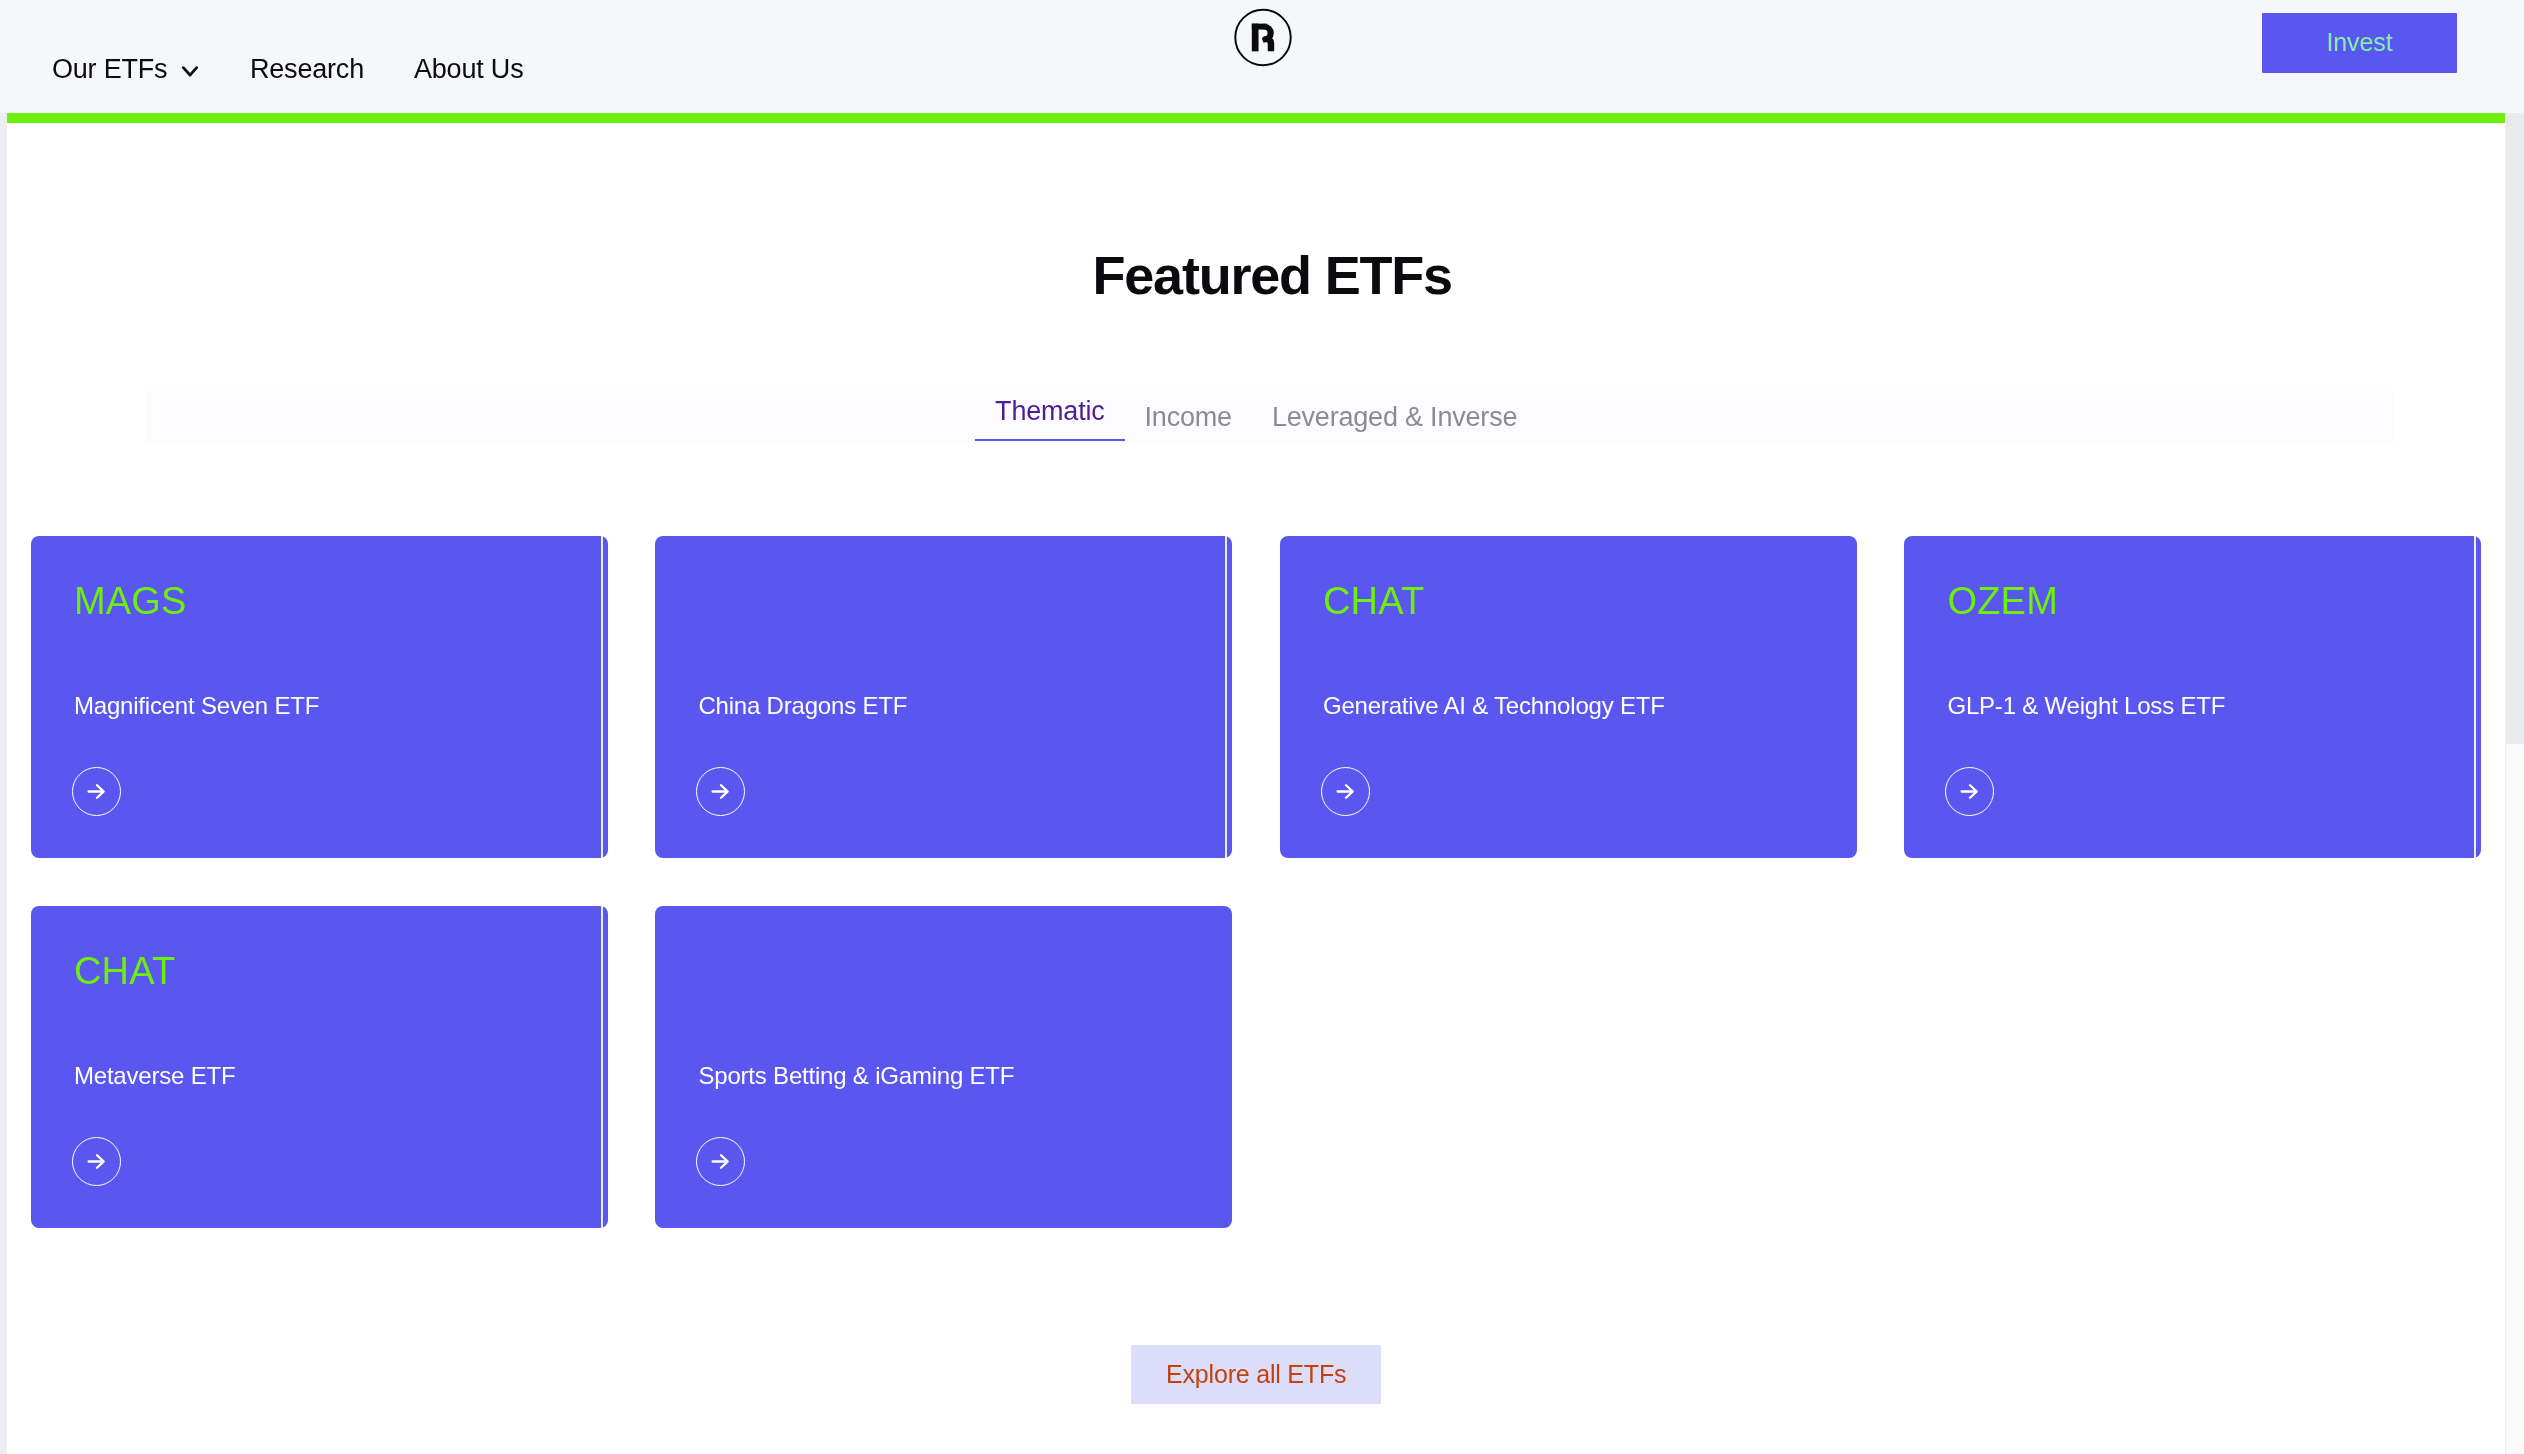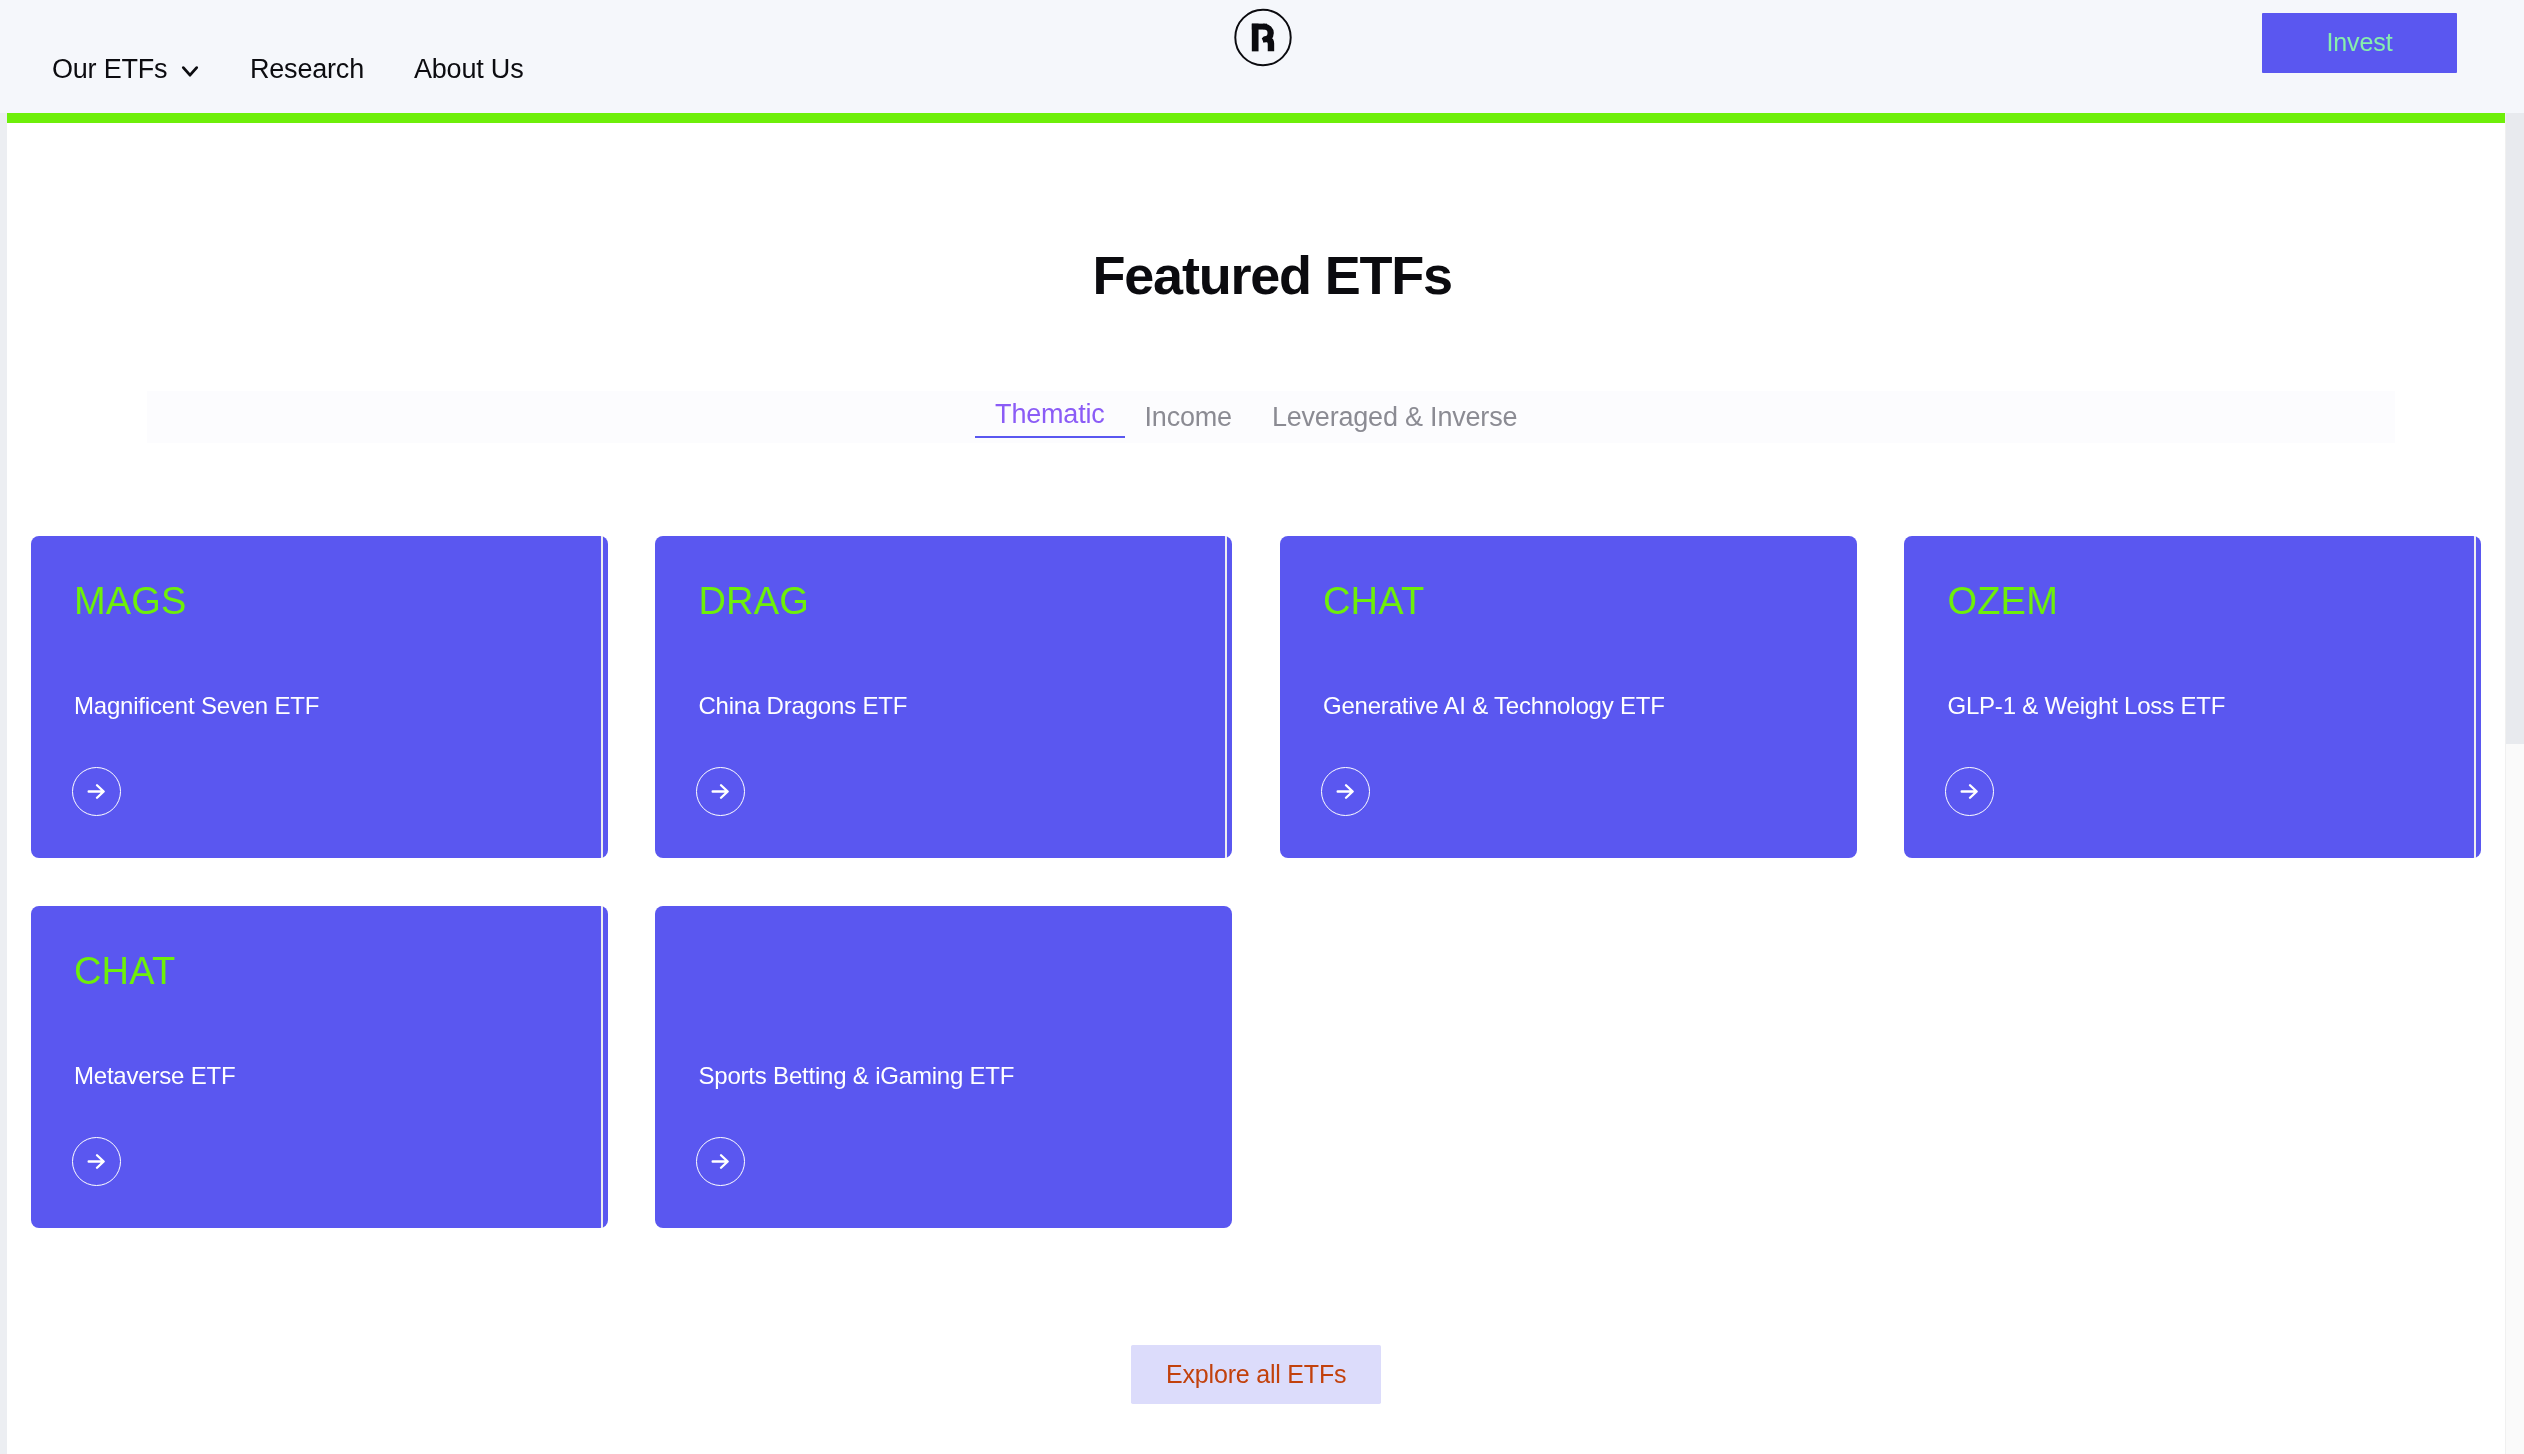--- a/index.html
+++ b/index.html
@@ -162,23 +162,23 @@
   .tab {
     font-size: 27px;
     color: #8b8b93;
     letter-spacing: -0.2px;
     cursor: pointer;
     padding: 0 20px;
     line-height: 1.35;
     white-space: nowrap;
   }
   .tab.active {
-    color: #8b5cf6;
+    color: #4c1d95;
     border-bottom: 2.7px solid #5a57f0;
-    padding-bottom: 3px;
+    padding-bottom: 9px;
   }
 
   
   .grid {
     position: absolute;
     left: 0;
     top: 413px;
     width: 2498px;
     display: grid;
     grid-template-columns: repeat(4, 1fr);
@@ -333,21 +333,20 @@
           <div class="arrow-circle">
             <svg viewBox="0 0 24 24" width="25" height="25" aria-hidden="true">
               <path d="M4.5 12 H18.5 M12.5 6 L18.9 12 L12.5 18" fill="none" stroke="#ffffff" stroke-width="2.3" stroke-linecap="round" stroke-linejoin="round"></path>
             </svg>
           </div>
         </div>
       </div>
 
       <div class="grid-cell divided">
         <div class="etf-card">
-          <div class="ticker">DRAG</div>
           <div class="card-subtitle">China Dragons ETF</div>
           <div class="arrow-circle">
             <svg viewBox="0 0 24 24" width="25" height="25" aria-hidden="true">
               <path d="M4.5 12 H18.5 M12.5 6 L18.9 12 L12.5 18" fill="none" stroke="#ffffff" stroke-width="2.3" stroke-linecap="round" stroke-linejoin="round"></path>
             </svg>
           </div>
         </div>
       </div>
 
       <div class="grid-cell">

